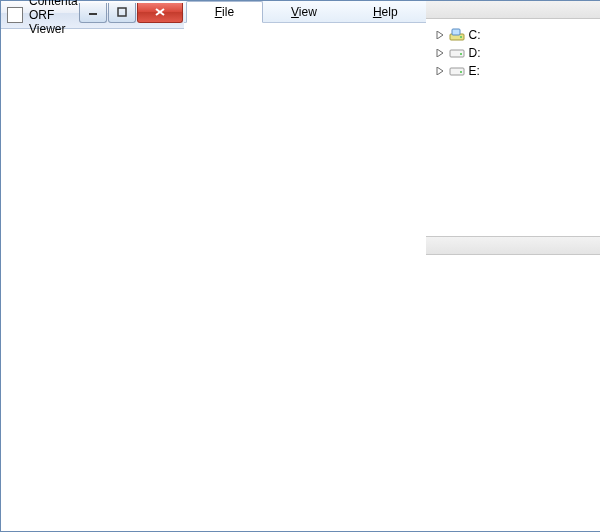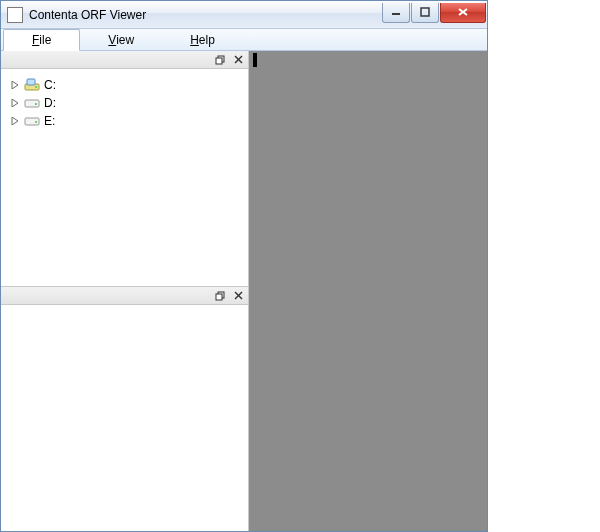--- a/index.html
+++ b/index.html
@@ -1,21 +1,21 @@
 <!DOCTYPE html>
 <html><head>
 <meta charset="utf-8">
 <style>
   * { box-sizing: border-box; }
   html, body { margin:0; padding:0; font-family: "Segoe UI", Tahoma, sans-serif; font-size:12px; }
   .window {
-    width:488px; height:532px;
+    width:600px; height:532px;
     background:#fff;
     border:1px solid #6a8bb3;
-    display:flex; flex-direction:column;
+    display:flex; flex-direction:row;
   }
   
   .titlebar {
     height:28px;
     background: linear-gradient(#fdfdfe,#e9eef7 45%,#d9e3f2 46%,#e7eef9);
     border-bottom:1px solid #b9c8de;
     display:flex; align-items:center;
     padding:0 0 0 6px;
   }
   .titlebar .app-icon {

